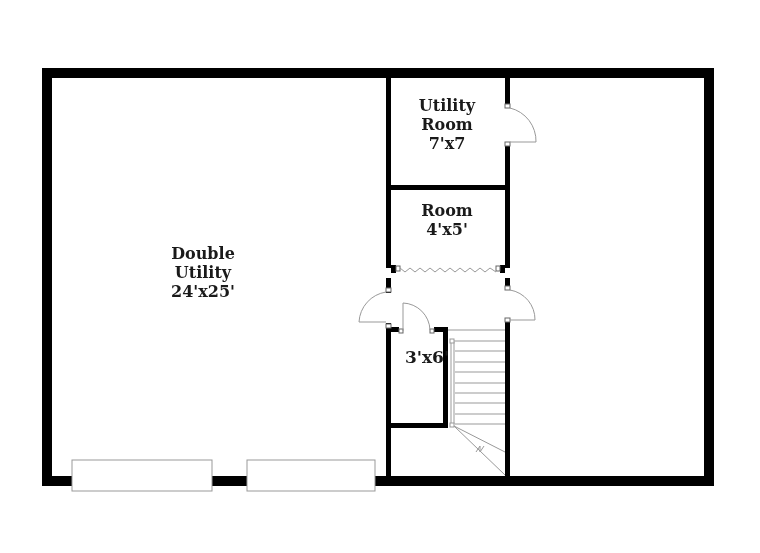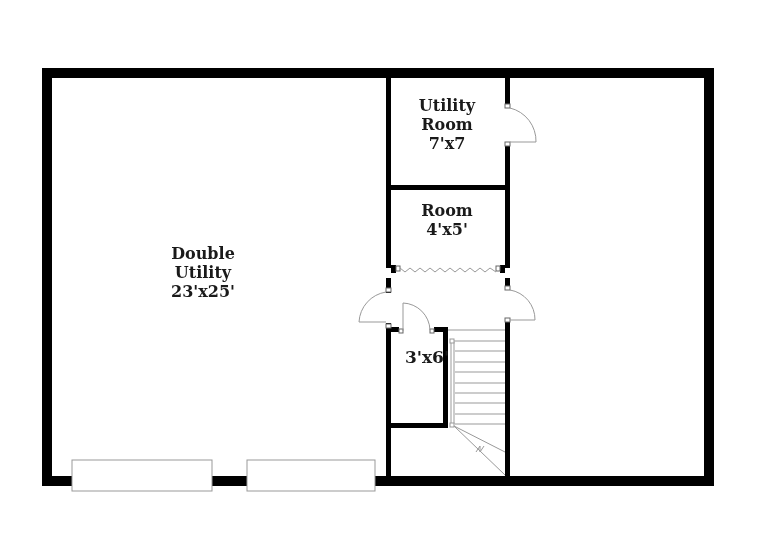--- a/index.html
+++ b/index.html
@@ -102,21 +102,21 @@
     <line x1="454" y1="426" x2="505" y2="452"></line>
     <line x1="454" y1="426" x2="505" y2="475"></line>
 
     <polyline points="476,452 480,446 480,452 484,446"></polyline>
   </g>
 </svg>
 
 <div class="label" style="left:153px; top:244px; width:100px;">
   <div>Double</div>
   <div>Utility</div>
-  <div>23'x25'</div>
+  <div>24'x25'</div>
 </div>
 
 <div class="label" style="left:397px; top:96px; width:100px;">
   <div>Utility</div>
   <div>Room</div>
   <div>7'x7</div>
 </div>
 
 <div class="label" style="left:397px; top:201px; width:100px;">
   <div>Room</div>

